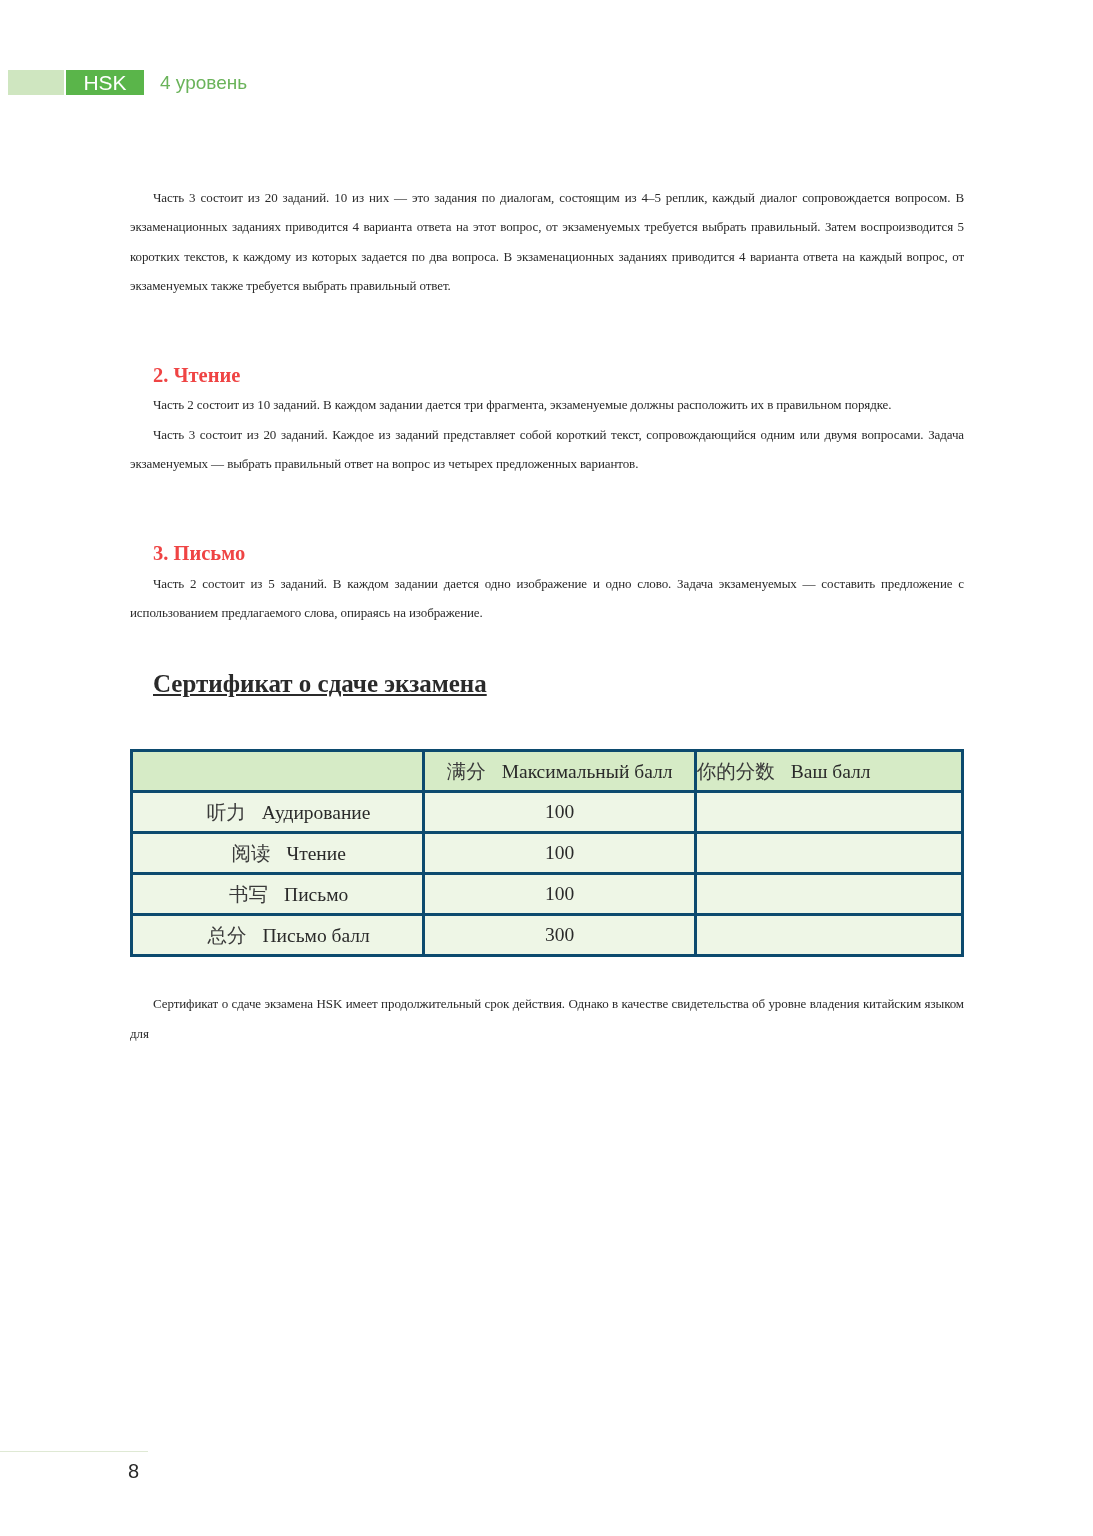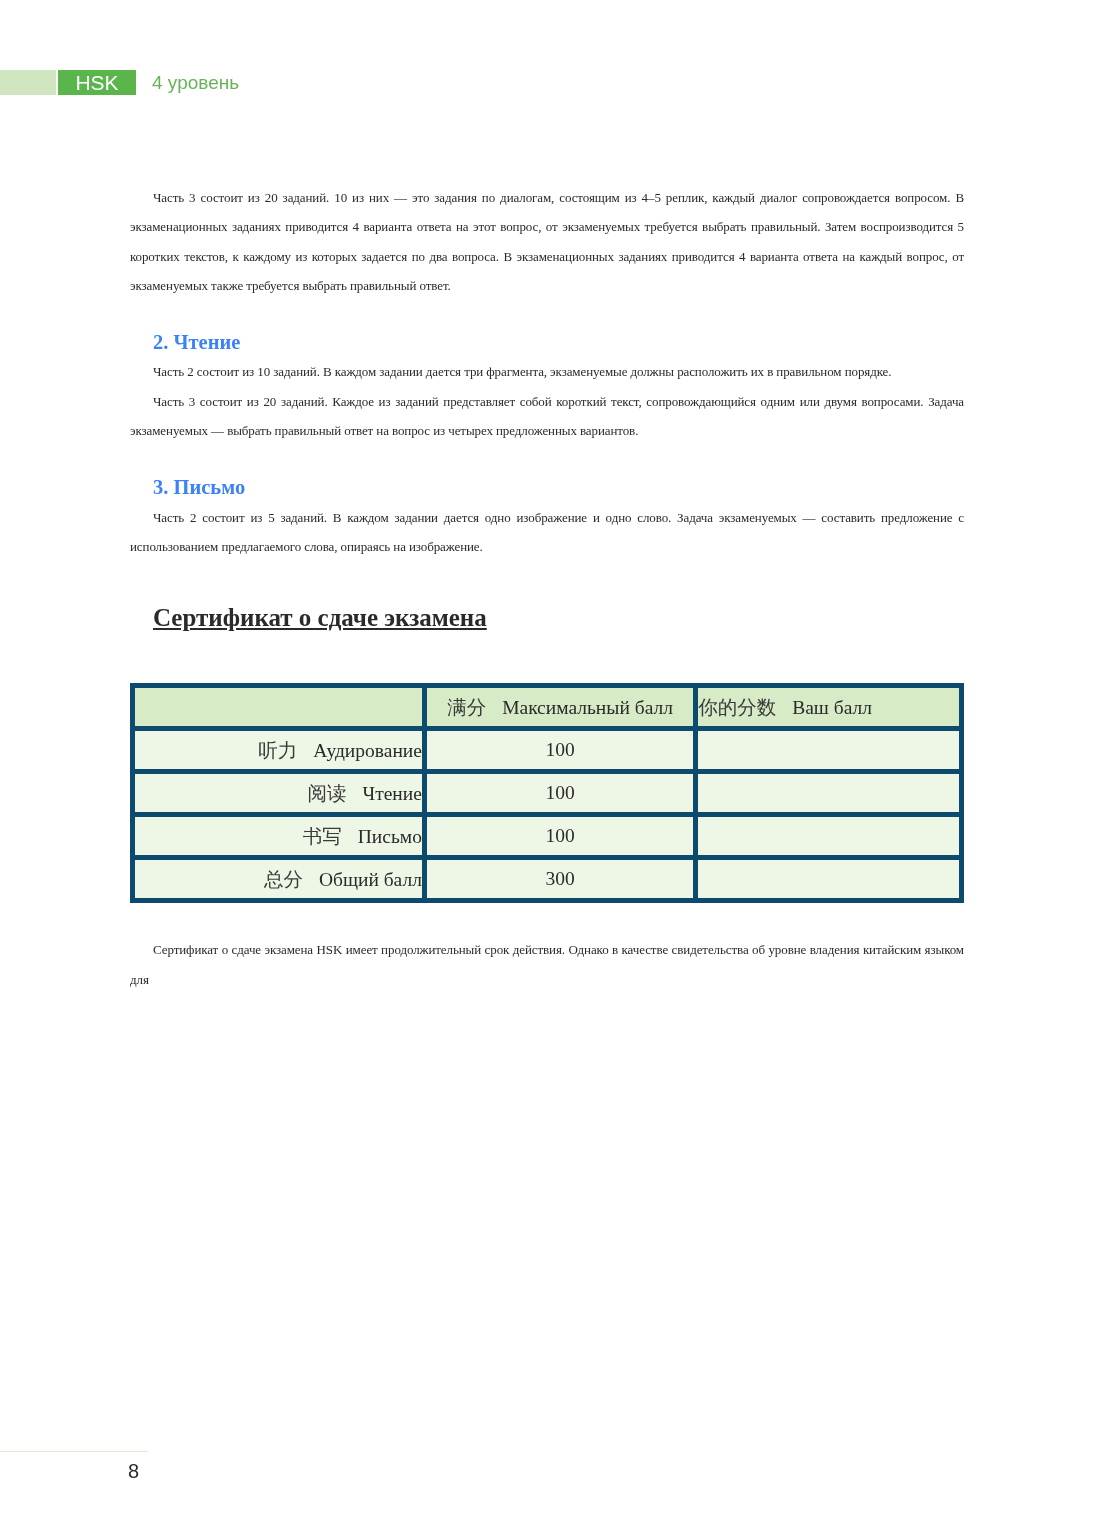--- a/index.html
+++ b/index.html
@@ -14,20 +14,21 @@
       overflow: hidden;
       font-family: "Liberation Serif", "DejaVu Serif", serif;
       color: #2a2a2a;
     }
     .header {
       position: absolute;
       top: 70px;
       left: 0;
       height: 25px;
       display: flex;
+      padding-left: 8px;
     }
     .header-bar {
       width: 56px;
       height: 25px;
       background: #cfe6c0;
     }
     .header-badge {
       height: 25px;
       width: 78px;
       margin-left: 2px;
@@ -54,50 +55,51 @@
     p {
       margin: 0;
       font-size: 13px;
       line-height: 29.3px;
       text-align: justify;
       text-indent: 23px;
       letter-spacing: -0.1px;
     }
     .section-title {
       font-weight: bold;
-      color: #3b82f6;
+      color: #ef4444;
       font-size: 20.5px;
       line-height: 29.3px;
       margin-left: 23px;
+      margin-top: 33px;
     }
     .gap-sm { height: 28px; }
     .gap-md { height: 40px; }
     .cert-title {
       font-size: 25px;
       font-weight: bold;
       line-height: 34px;
       margin-left: 23px;
       color: #2a2a2a;
       text-decoration: underline;
     }
     table.scores {
       width: 834px;
       border-collapse: collapse;
       margin-top: 24px;
       font-size: 19.5px;
     }
     table.scores td, table.scores th {
-      border: 5px solid #0c4a6e;
+      border: 3px solid #0c4a6e;
       height: 38px;
       padding: 0;
       font-weight: normal;
     }
     table.scores tr.head th { background: #d6ebc6; }
     table.scores tr.row td { background: #eef6e6; }
-    .col1 { width: 277px; text-align: right; padding-left: 22px !important; }
+    .col1 { width: 277px; text-align: center; padding-left: 22px !important; }
     .col2 { width: 277px; text-align: center; }
     .col3 { width: 278px; text-align: left; }
     .zh { margin-right: 16px; color: #3a3a3a; }
     .footer-line {
       position: absolute;
       left: 0;
       top: 1451px;
       width: 148px;
       height: 1px;
       background: #dfe9d4;
@@ -156,21 +158,21 @@
       <td class="col1"><span class="zh">阅读</span><span>Чтение</span></td>
       <td class="col2">100</td>
       <td class="col3"></td>
     </tr>
     <tr class="row">
       <td class="col1"><span class="zh">书写</span><span>Письмо</span></td>
       <td class="col2">100</td>
       <td class="col3"></td>
     </tr>
     <tr class="row">
-      <td class="col1"><span class="zh">总分</span><span>Общий балл</span></td>
+      <td class="col1"><span class="zh">总分</span><span>Письмо балл</span></td>
       <td class="col2">300</td>
       <td class="col3"></td>
     </tr>
   </tbody>
     </table>
 
   <div style="height:32px"></div>
   <p style="text-align-last: justify;">Сертификат о сдаче экзамена HSK имеет продолжительный срок действия. Однако в качестве свидетельства об уровне владения китайским языком для</p>
 </div>
 

